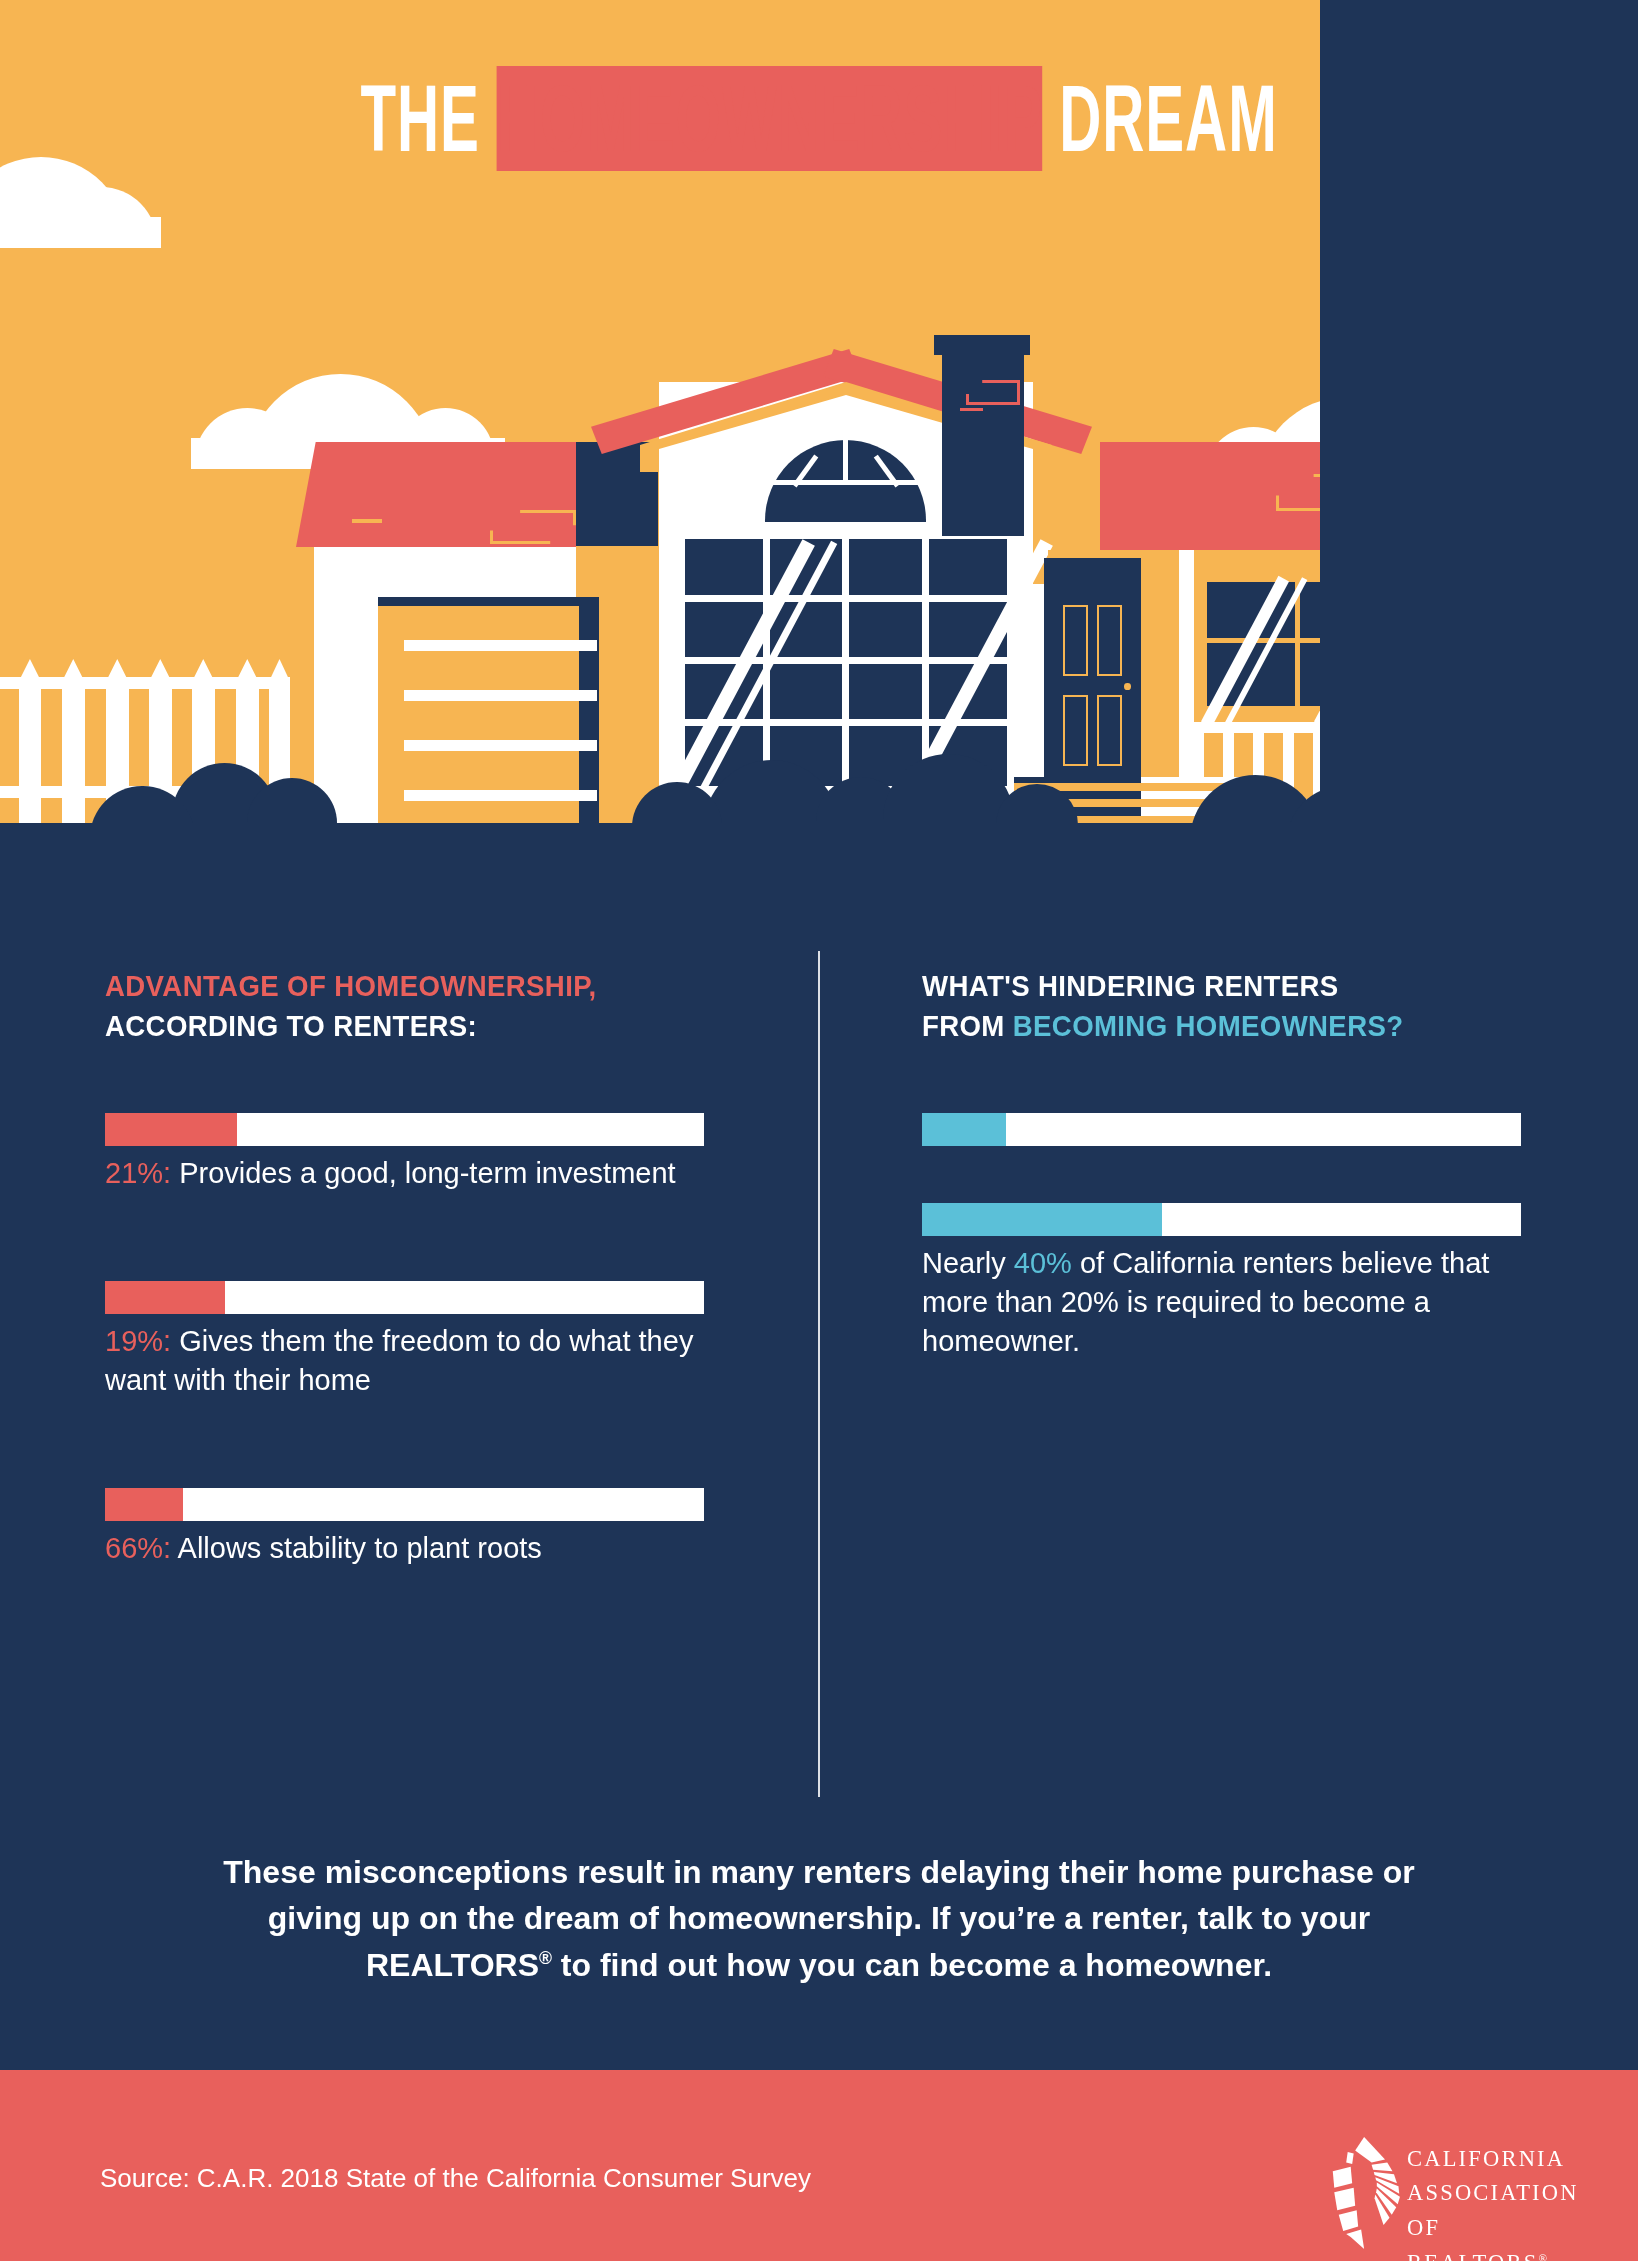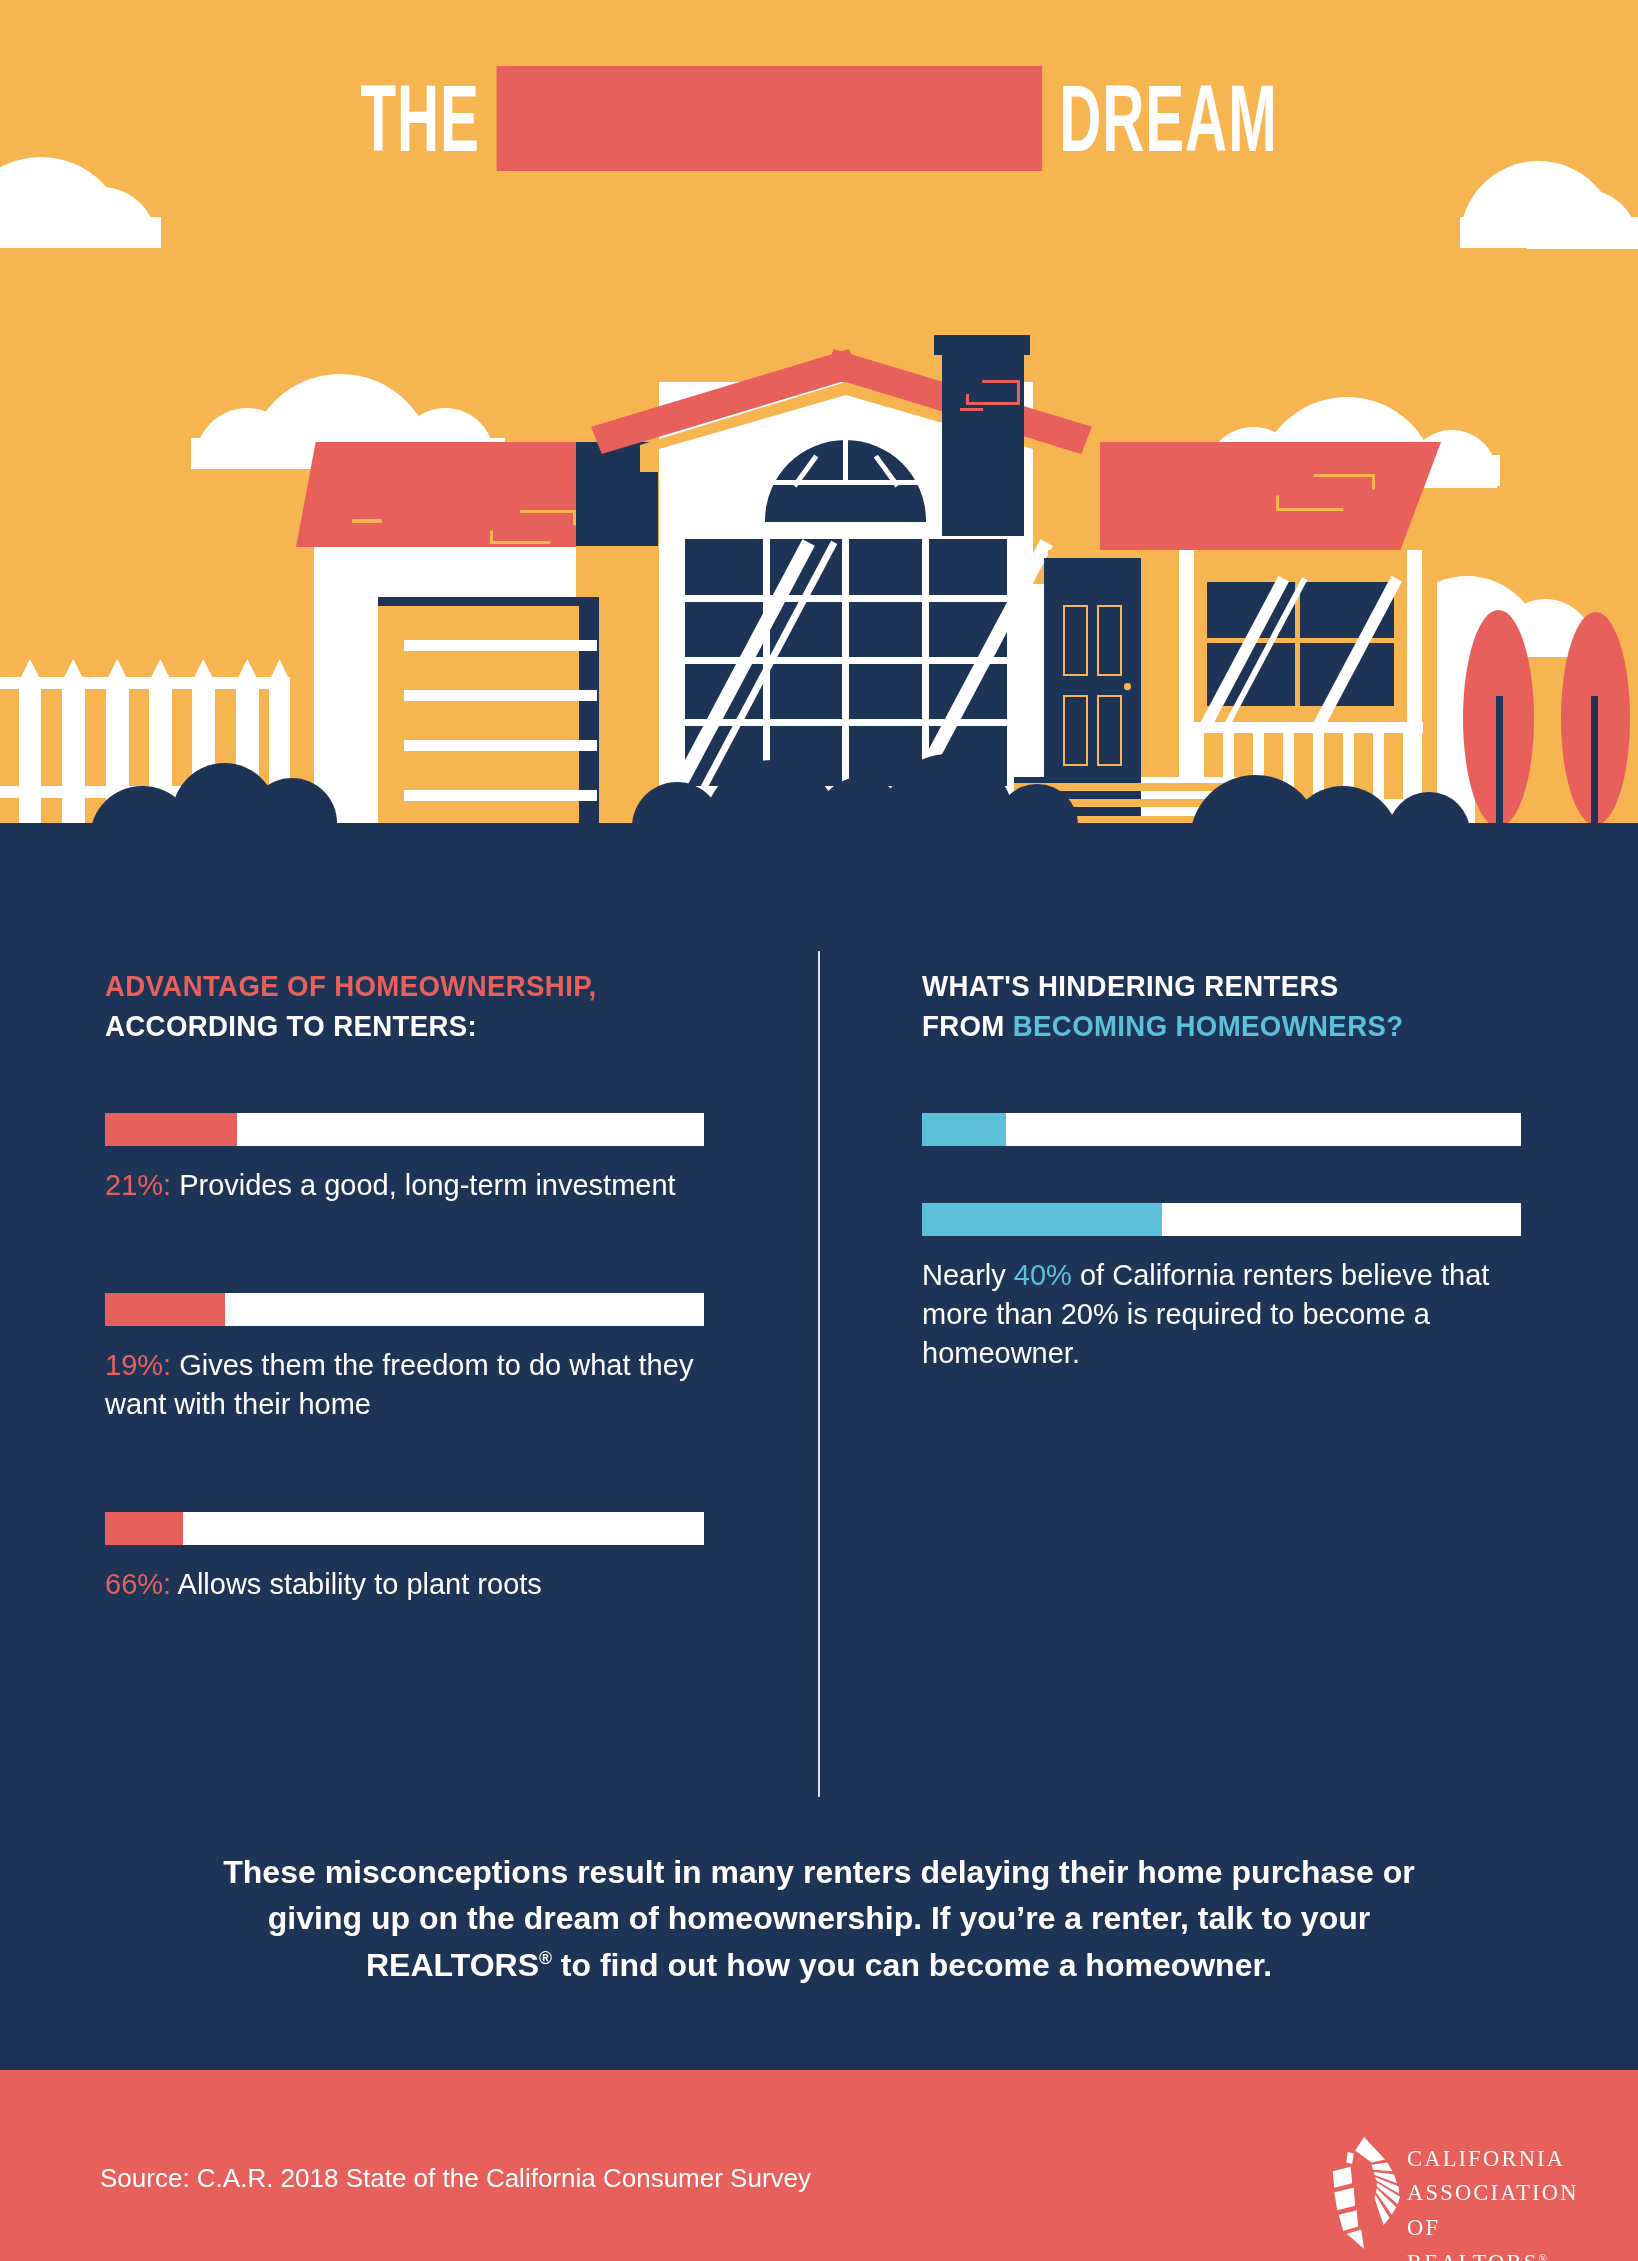--- a/index.html
+++ b/index.html
@@ -4,21 +4,21 @@
 <style>
   html,body{margin:0;padding:0;}
   body{
     width:1638px;height:2261px;overflow:hidden;
     font-family:"Liberation Sans", sans-serif;
     background:#1e3457;
   }
   .page{position:relative;width:1638px;height:2261px;}
 
   
-  .hero{position:absolute;left:0;top:0;width:1638px;height:827px;background:#f7b košt;}
+  .hero{position:absolute;left:0;top:0;width:1320px;height:827px;background:#f7b košt;}
   .hero{background:#f7b552;overflow:hidden;}
 
   .title{
     position:absolute;left:0;top:72px;width:1638px;text-align:center;
     font-size:94px;line-height:1.0;font-weight:700;letter-spacing:1.5px;
     font-family:"Liberation Sans Narrow","Liberation Sans",sans-serif;
     transform:scaleX(0.62);transform-origin:50% 50%;
     white-space:nowrap;color:#ffffff;
   }
   .title .red{color:#e8605c;}
@@ -57,21 +57,21 @@
   .colhead .accent-red{color:#e8605c;}
   .colhead .accent-blue{color:#5bc0d8;}
 
   .rows{position:relative;margin-top:67px;}
   .row{position:relative;}
   .bar{position:relative;width:599px;height:33px;background:#ffffff;}
   .fill{position:absolute;left:0;top:0;height:33px;}
   .fill-red{background:#e8605c;}
   .fill-blue{background:#5bc0d8;}
   .rowtext{
-    margin-top:20px;font-size:29px;line-height:1.34;color:#ffffff;font-weight:400;
+    margin-top:8px;font-size:29px;line-height:1.34;color:#ffffff;font-weight:400;
   }
   .rowtext .accent-red{color:#e8605c;}
   .rowtext .accent-blue{color:#5bc0d8;}
 
   
   .callout{
     position:absolute;left:50%;top:1849px;transform:translateX(-50%);
     width:1272px;text-align:center;color:#ffffff;
     font-size:32px;line-height:1.45;font-weight:700;
   }

